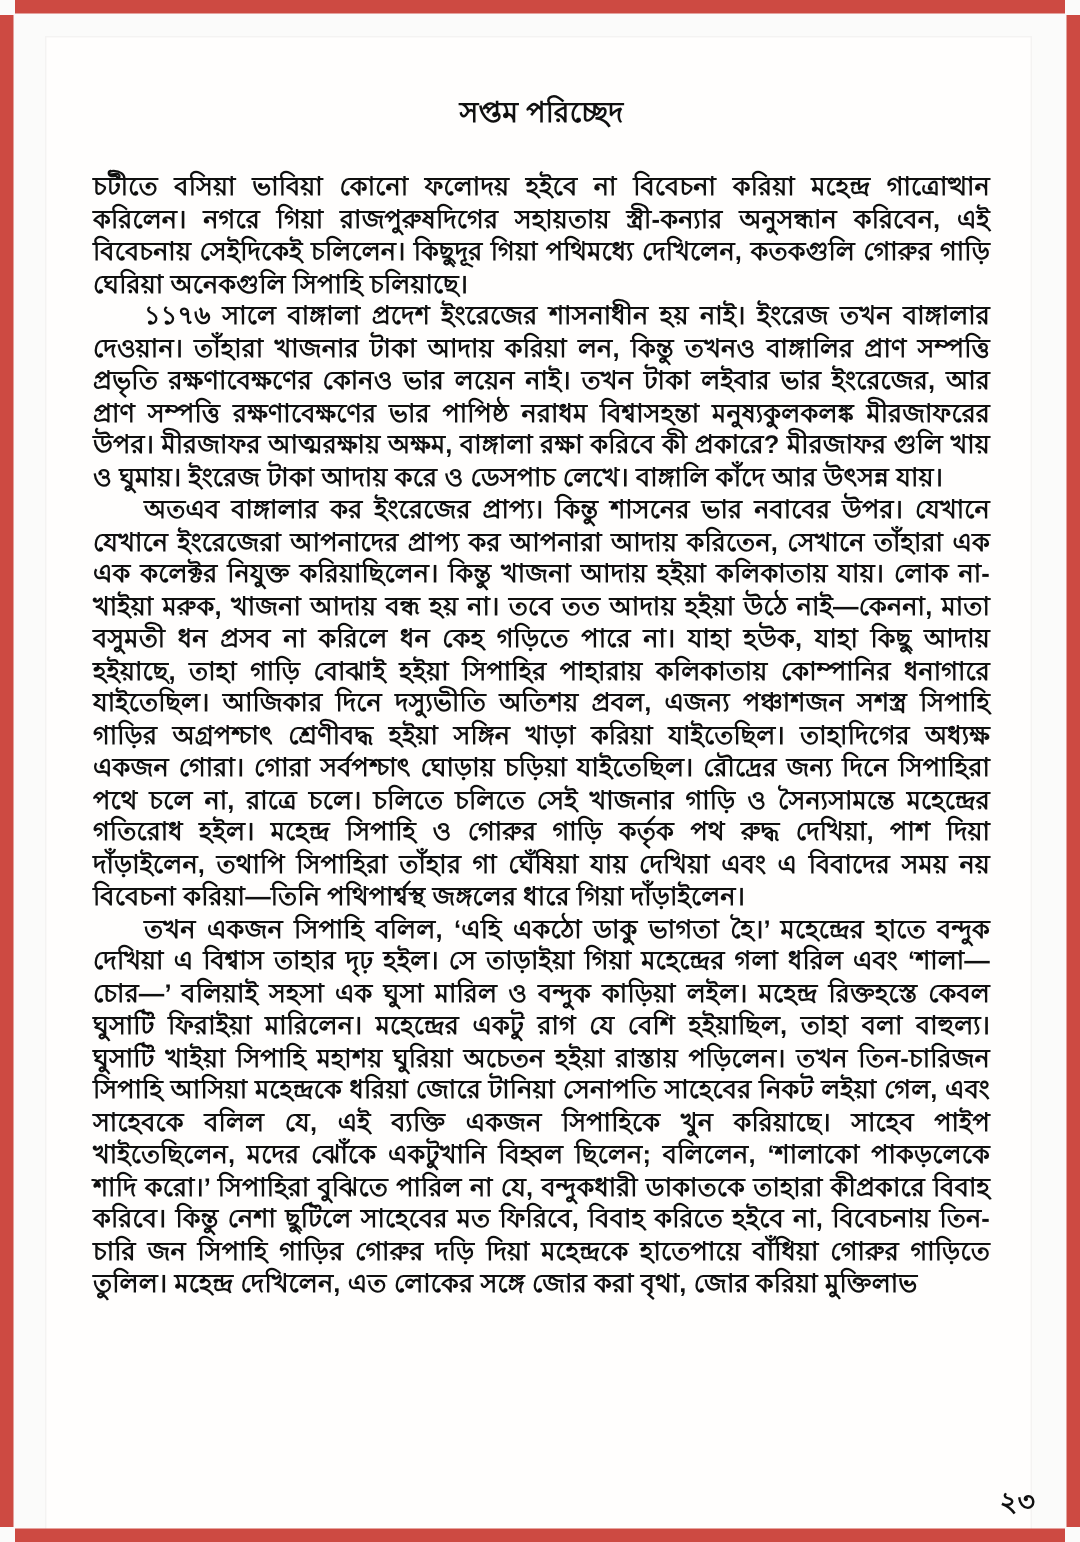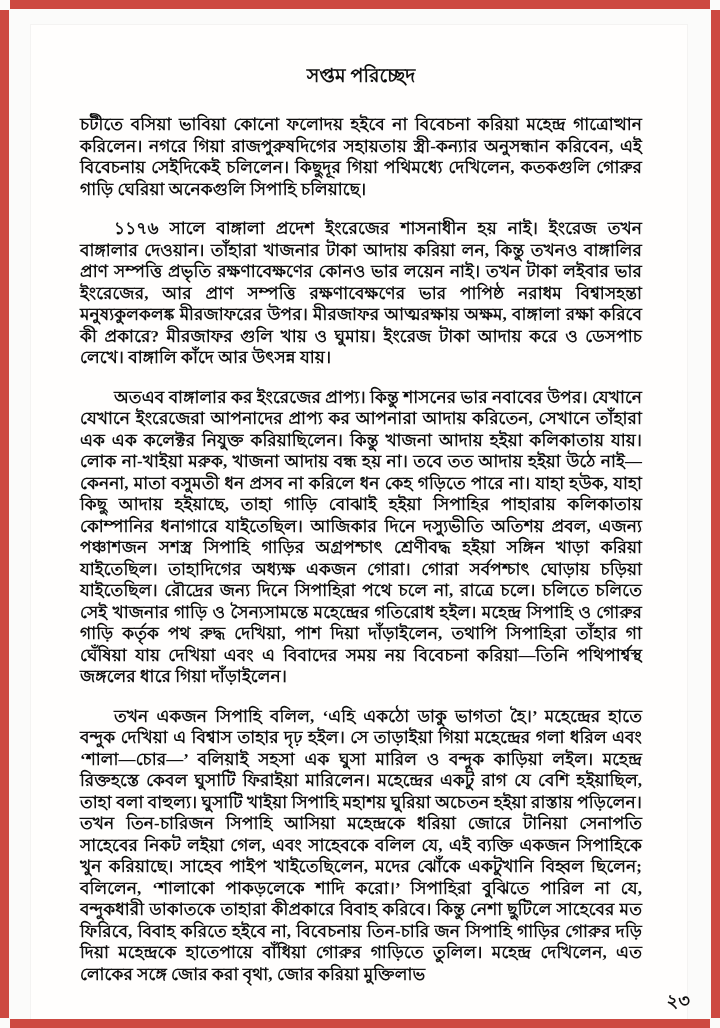--- a/index.html
+++ b/index.html
@@ -11,21 +11,21 @@
     margin: 0;
     padding: 0;
     background: #f2f1ef;
   }
   .screenshot {
     position: relative;
     width: 720px;
     height: 1028px;
     background: #fbfbfa;
     overflow: hidden;
-    font-family: Liberation Serif, serif;
+    font-family: Liberation Sans, sans-serif;
   }
   
   .paper {
     position: absolute;
     left: 30px;
     top: 24px;
     width: 658px;
     height: 998px;
     background: var(--paper);
     border: 1px solid rgba(0,0,0,0.045);
@@ -51,21 +51,21 @@
     letter-spacing: 0.1px;
   }
   .chapter-title {
     font-size: 19px;
     font-weight: bold;
     text-align: center;
     margin: 0 0 26px 0;
     line-height: 24px;
   }
   .para {
-    margin: 18px;
+    margin: 0;
     padding: 0;
     text-indent: 34px;
   }
   .para.no-indent { text-indent: 0; }
 
   .page-number {
     position: absolute;
     right: 30px;
     bottom: 16px;
     font-size: 18px;

